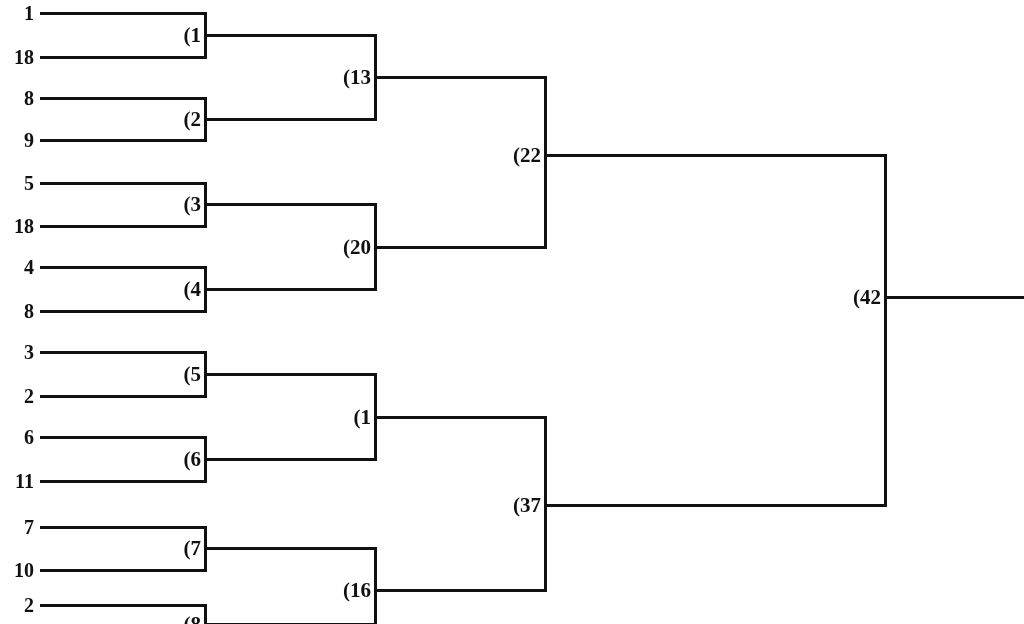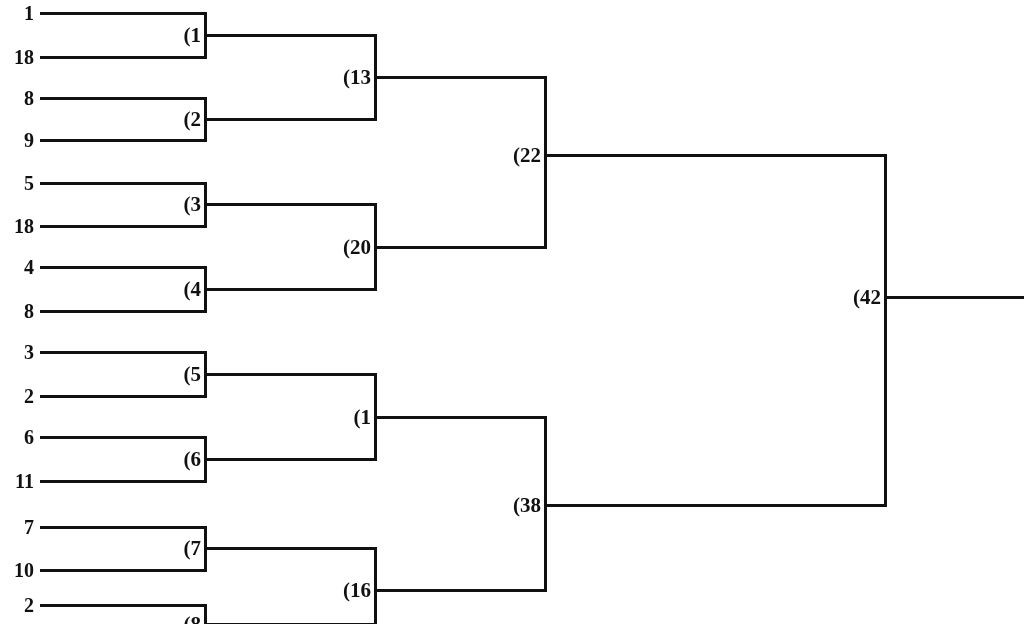--- a/index.html
+++ b/index.html
@@ -120,21 +120,21 @@
     <div class="hline" style="left: 375px; width: 170px; top: 415.5px;"></div>
     <div class="node-label" style="right: 653px; top: 417px;">(1</div>
     <div class="vline" style="left: 373.5px; top: 546.5px; height: 79px;"></div>
     <div class="hline" style="left: 375px; width: 170px; top: 588.5px;"></div>
     <div class="node-label" style="right: 653px; top: 590px;">(16</div>
     <div class="vline" style="left: 543.5px; top: 75.5px; height: 173px;"></div>
     <div class="hline" style="left: 545px; width: 340px; top: 153.5px;"></div>
     <div class="node-label" style="right: 483px; top: 155px;">(22</div>
     <div class="vline" style="left: 543.5px; top: 415.5px; height: 176px;"></div>
     <div class="hline" style="left: 545px; width: 340px; top: 503.5px;"></div>
-    <div class="node-label" style="right: 483px; top: 505px;">(38</div>
+    <div class="node-label" style="right: 483px; top: 505px;">(37</div>
     <div class="vline" style="left: 883.5px; top: 153.5px; height: 353px;"></div>
     <div class="hline" style="left: 885px; width: 139px; top: 295.5px;"></div>
     <div class="node-label" style="right: 143px; top: 297px;">(42</div>
     <div class="hline" style="left: 205px; width: 170px; top: 33.5px;"></div>
     <div class="hline" style="left: 205px; width: 170px; top: 117.5px;"></div>
     <div class="hline" style="left: 205px; width: 170px; top: 202.5px;"></div>
     <div class="hline" style="left: 205px; width: 170px; top: 287.5px;"></div>
     <div class="hline" style="left: 205px; width: 170px; top: 372.5px;"></div>
     <div class="hline" style="left: 205px; width: 170px; top: 457.5px;"></div>
     <div class="hline" style="left: 205px; width: 170px; top: 546.5px;"></div>

